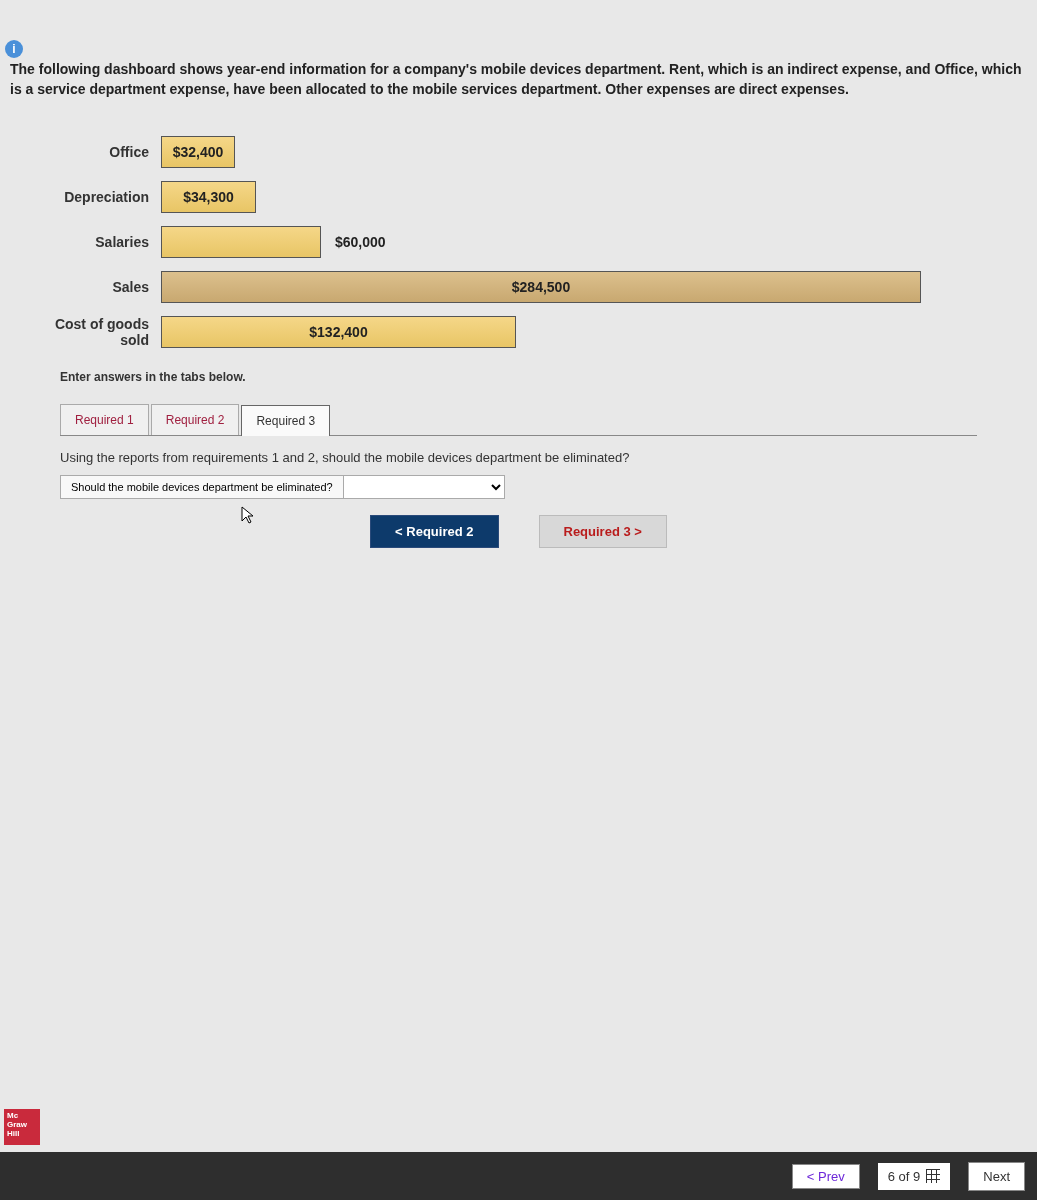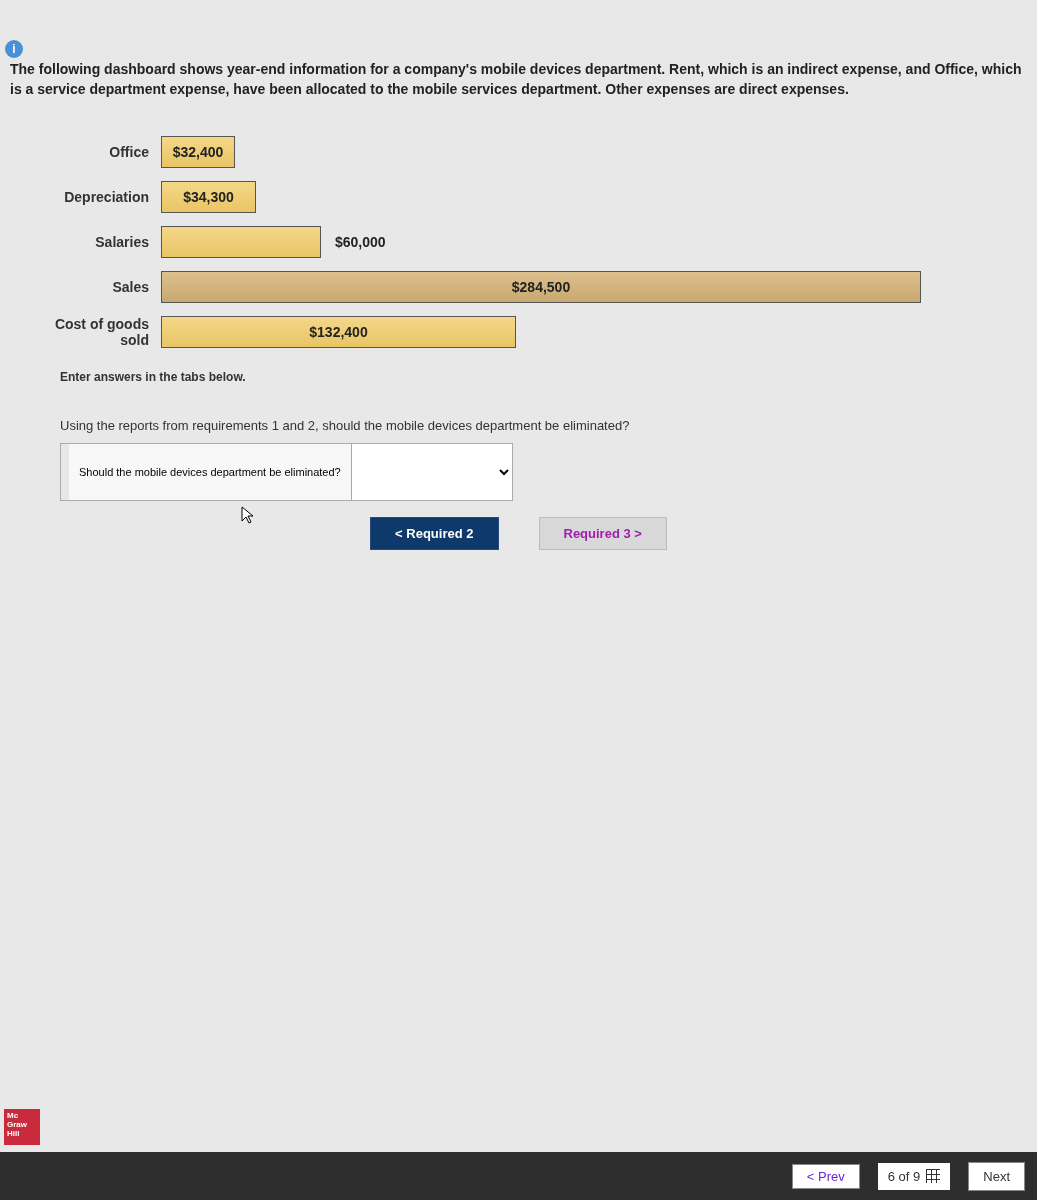--- a/index.html
+++ b/index.html
@@ -116,27 +116,26 @@
       color: #333;
       padding: 14px 0 10px 0;
     }
     .answer-row {
       display: flex;
       align-items: stretch;
       border: 1px solid #aaa;
       width: fit-content;
     }
     .answer-cell-label {
-      padding: 22px 10px;
+      padding: 5px 10px;
       font-size: 11px;
       background: #f8f8f8;
       border-right: 1px solid #aaa;
       display: flex;
       align-items: center;
-      margin-left: 8px;
     }
     .answer-cell-input {
       width: 160px;
       background: #fff;
     }
     .answer-select {
       width: 100%;
       height: 100%;
       border: none;
       padding: 4px;
@@ -155,21 +154,21 @@
       font-weight: bold;
       border: 1px solid #2a4a7a;
       cursor: pointer;
     }
     .nav-btn.prev {
       background: #0d3a6b;
       color: #fff;
     }
     .nav-btn.next-disabled {
       background: #d8d8d8;
-      color: #a21caf;
+      color: #b91c1c;
       border-color: #bbb;
     }
     .logo-badge {
       position: absolute;
       bottom: 55px;
       left: 4px;
       width: 36px;
       height: 36px;
       background: #c92a3c;
       color: #fff;
@@ -276,20 +275,25 @@
     <div class="chart-row">
       <div class="chart-label">Cost of goods sold</div>
       <div class="chart-bar cogs">
         <span class="bar-value-inside">$132,400</span>
       </div>
     </div>
   </div>
 
   <div class="tabs-section">
     <div class="tabs-instruction">Enter answers in the tabs below.</div>
+    <div class="tabs-row">
+      <div class="tab">Required 1</div>
+      <div class="tab">Required 2</div>
+      <div class="tab active">Required 3</div>
+    </div>
     <div class="question-text">Using the reports from requirements 1 and 2, should the mobile devices department be eliminated?</div>
     <div class="answer-row">
       <div class="answer-cell-label">Should the mobile devices department be eliminated?</div>
       <div class="answer-cell-input">
         <select class="answer-select">
           <option></option>
         </select>
       </div>
     </div>
     <div class="nav-buttons-row">

